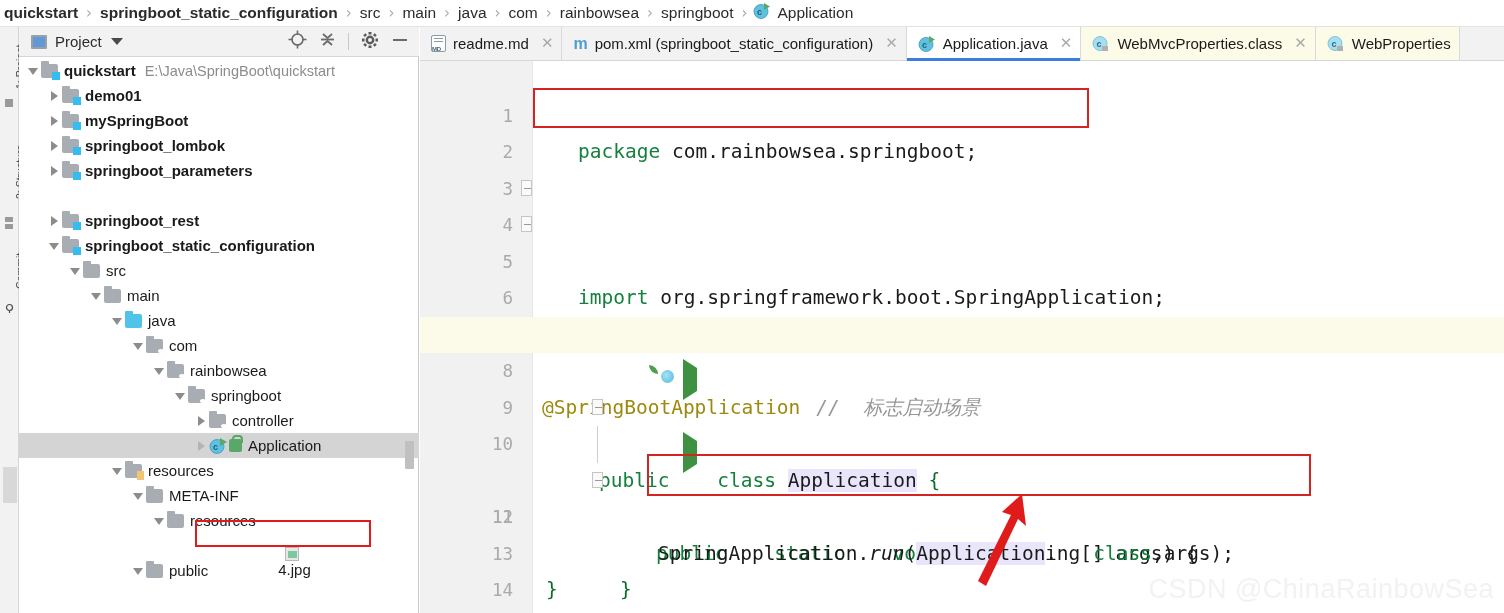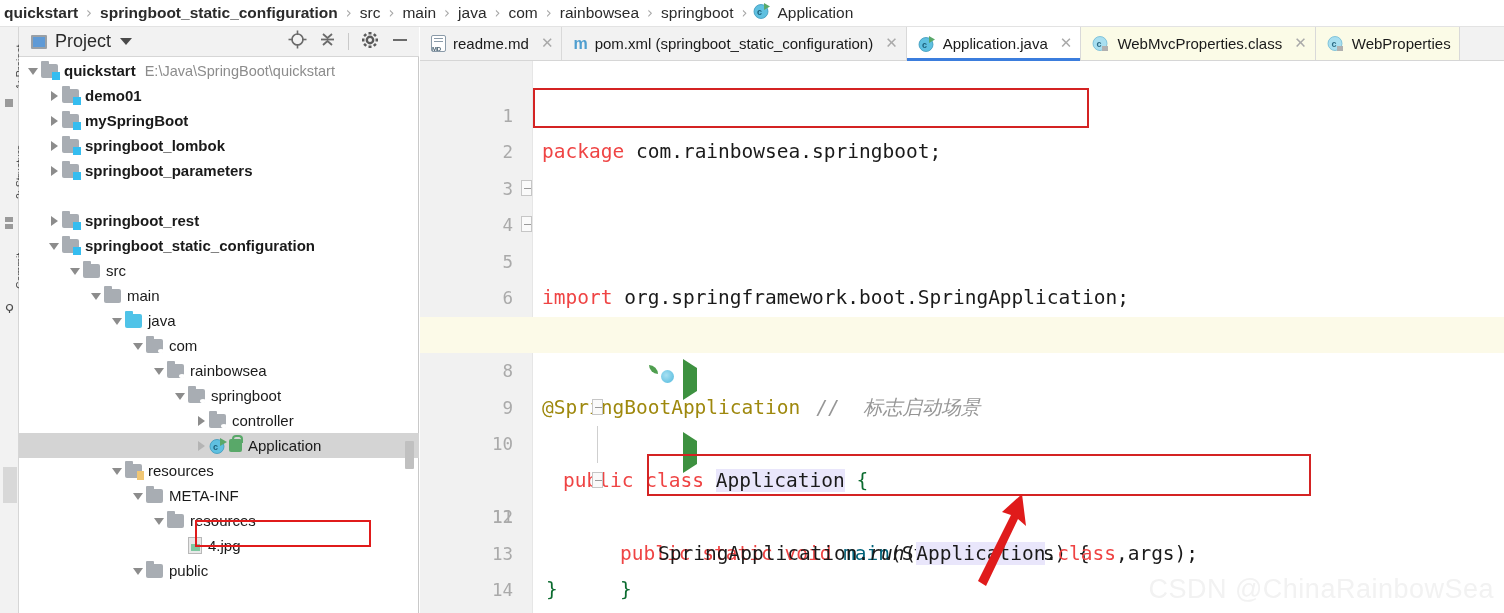--- a/index.html
+++ b/index.html
@@ -69,21 +69,21 @@
   .project-header {
     position: relative; height: 30px; width: 400px;
     background: #f2f2f2;
     border-bottom: 1px solid #d6d6d6;
     display: flex; align-items: center;
   }
   .ph-icon {
     width: 16px; height: 14px; margin-left: 12px; margin-right: 8px;
     border: 2px solid #9aa0a6; background: #5f9ad6; border-radius: 1px;
   }
-  .ph-title { font-size: 18px; color: #2b2b2b; }
+  .ph-title { font-size: 15px; color: #2b2b2b; }
   .ph-caret {
     margin-left: 9px; width: 0; height: 0;
     border-left: 6px solid transparent; border-right: 6px solid transparent;
     border-top: 7px solid #4a4a4a;
   }
   .ph-tools { margin-left: auto; display: flex; align-items: center; padding-right: 10px; gap: 12px;}
   .ph-divider { width: 1px; height: 17px; background: #c9c9c9; }
 
   
   .tree {
@@ -231,21 +231,21 @@
     position: relative; height: 36.5px; white-space: pre;
   }
   .cl.current { background: #fcfae8; }
   .lineno {
     position: absolute; left: 0; width: 93px; text-align: right;
     color: #aaaaaa; font-size: 17.5px; line-height: 36.5px;
   }
   .codetext {
     position: absolute; left: 122px; line-height: 36.5px; color: #1a1a1a;
   }
-  .kw   { color: #ef4444; }
+  .kw   { color: #15803d; margin-left: 36px; }
   .ann  { color: #9e880d; }
   .cmt  { color: #969696; font-style: italic; }
   .fn   { color: #00627a; }
   .ital { font-style: italic; }
   .brace{ color: #0b6b2f; }
   .hl-id { background: #e9e6fb; }
   .fold-box {
     position: absolute; left: 101px; top: 9px; width: 11px; height: 16px;
     border: 1px solid #c6c6c6; background: #fafafa;
   }
@@ -495,21 +495,21 @@
         <div class="row" style="padding-left: 113px;">
           <span class="arrow down"></span>
           <span class="folder"></span>
           <span class="label">META-INF</span>
         </div>
         <div class="row" style="padding-left: 134px;">
           <span class="arrow down"></span>
           <span class="folder"></span>
           <span class="label">resources</span>
         </div>
-        <div class="row" style="padding-left: 155px;">
+        <div class="row" style="padding-left: 155px; flex-direction: column;">
           <span class="arrow"></span>
           <span class="img-icon"></span>
           <span class="label">4.jpg</span>
         </div>
         <div class="row" style="padding-left: 113px;">
           <span class="arrow down"></span>
           <span class="folder"></span>
           <span class="label">public</span>
         </div>
       </div>

